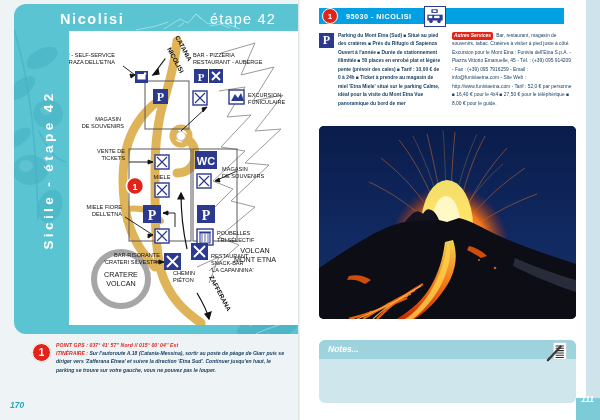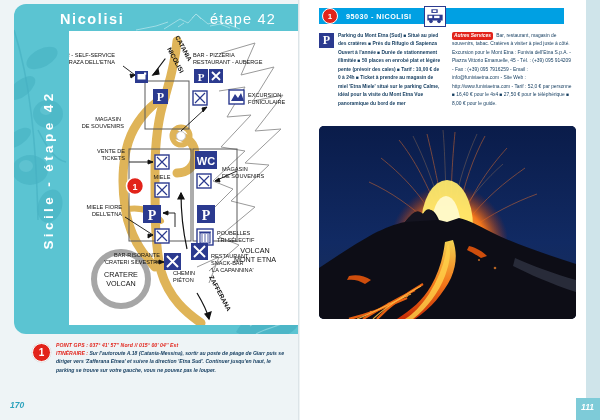--- a/index.html
+++ b/index.html
@@ -39,21 +39,21 @@
              display:flex;align-items:center;justify-content:center;
              border:1.5px solid #ffffff;box-shadow:0 0 0 .5px #d8d8d8;}
   .gps-line1{position:absolute;left:24px;top:0px;font-size:5.1px;font-weight:bold;
              font-style:italic;color:#e2231a;letter-spacing:.1px;white-space:nowrap;}
   .gps-body{position:absolute;left:24px;top:7px;width:232px;font-size:5.1px;
             font-weight:bold;font-style:italic;color:#123b5e;line-height:1.62;}
   .gps-body b{color:#e2231a;}
 
   .folio{position:absolute;font-size:8.5px;font-weight:bold;font-style:italic;color:#2da3bd;}
   .folio-left{left:10px;bottom:10px;}
-  .folio-right{right:6px;bottom:8px;color:#ffffff;}
+  .folio-right{right:6px;bottom:16px;color:#ffffff;}
   .folio-tab{position:absolute;right:0;bottom:0;width:24px;height:22px;background:#7ecbd8;}
 
   
   .r-strip{position:absolute;right:0;top:0;width:14px;height:420px;background:#cfe4ea;}
   .r-head{position:absolute;left:19px;top:8px;width:245px;height:16px;
           background:#00a0e3;display:flex;align-items:center;}
   .r-head-badge{width:14px;height:14px;border-radius:50%;background:#e2231a;color:#fff;
                 font-size:8px;font-weight:bold;display:flex;align-items:center;
                 justify-content:center;margin-left:3px;border:1px solid #fff;}
   .r-head-txt{margin-left:8px;color:#ffffff;font-size:7.2px;font-weight:bold;letter-spacing:.5px;}
@@ -435,18 +435,35 @@
           <circle cx="176" cy="142" r="1.3"></circle>
         </g>
 
         <g fill="#ff5e0a" opacity=".8">
           <path d="M30 150 C38 148 46 150 52 154 L46 158 C40 154 34 153 28 154 Z"></path>
           <path d="M150 120 C158 122 164 126 168 130 L162 132 C156 128 152 126 148 124 Z"></path>
         </g>
       </svg>
     </div>
 
+    <div class="notes">
+      <div class="notes-bar"></div>
+      <div class="notes-lbl">Notes...</div>
+      <svg class="notes-icon" viewBox="0 0 24 24">
+        <rect x="8" y="2" width="14" height="18" fill="#ffffff" stroke="#cfcfcf" stroke-width=".6"></rect>
+        <g stroke="#2b2b2b" stroke-width="1.1">
+          <path d="M10.5 5.5 h9"></path>
+            <path d="M10.5 8 h9"></path>
+            <path d="M10.5 10.5 h9"></path>
+          <path d="M10.5 13 h9"></path>
+            <path d="M10.5 15.5 h9"></path>
+            <path d="M10.5 18 h9"></path>
+        </g>
+        <path d="M2 21 L16 6" stroke="#3a3a3a" stroke-width="2.6" stroke-linecap="round"></path>
+        <path d="M2 21 l3 -0.6 l-2.4 -2.4 Z" fill="#3a3a3a"></path>
+      </svg>
+    </div>
 
     <div class="folio-tab"></div>
     <div class="folio folio-right">111</div>
   </div>
 
 </div>
 
 </body></html>

